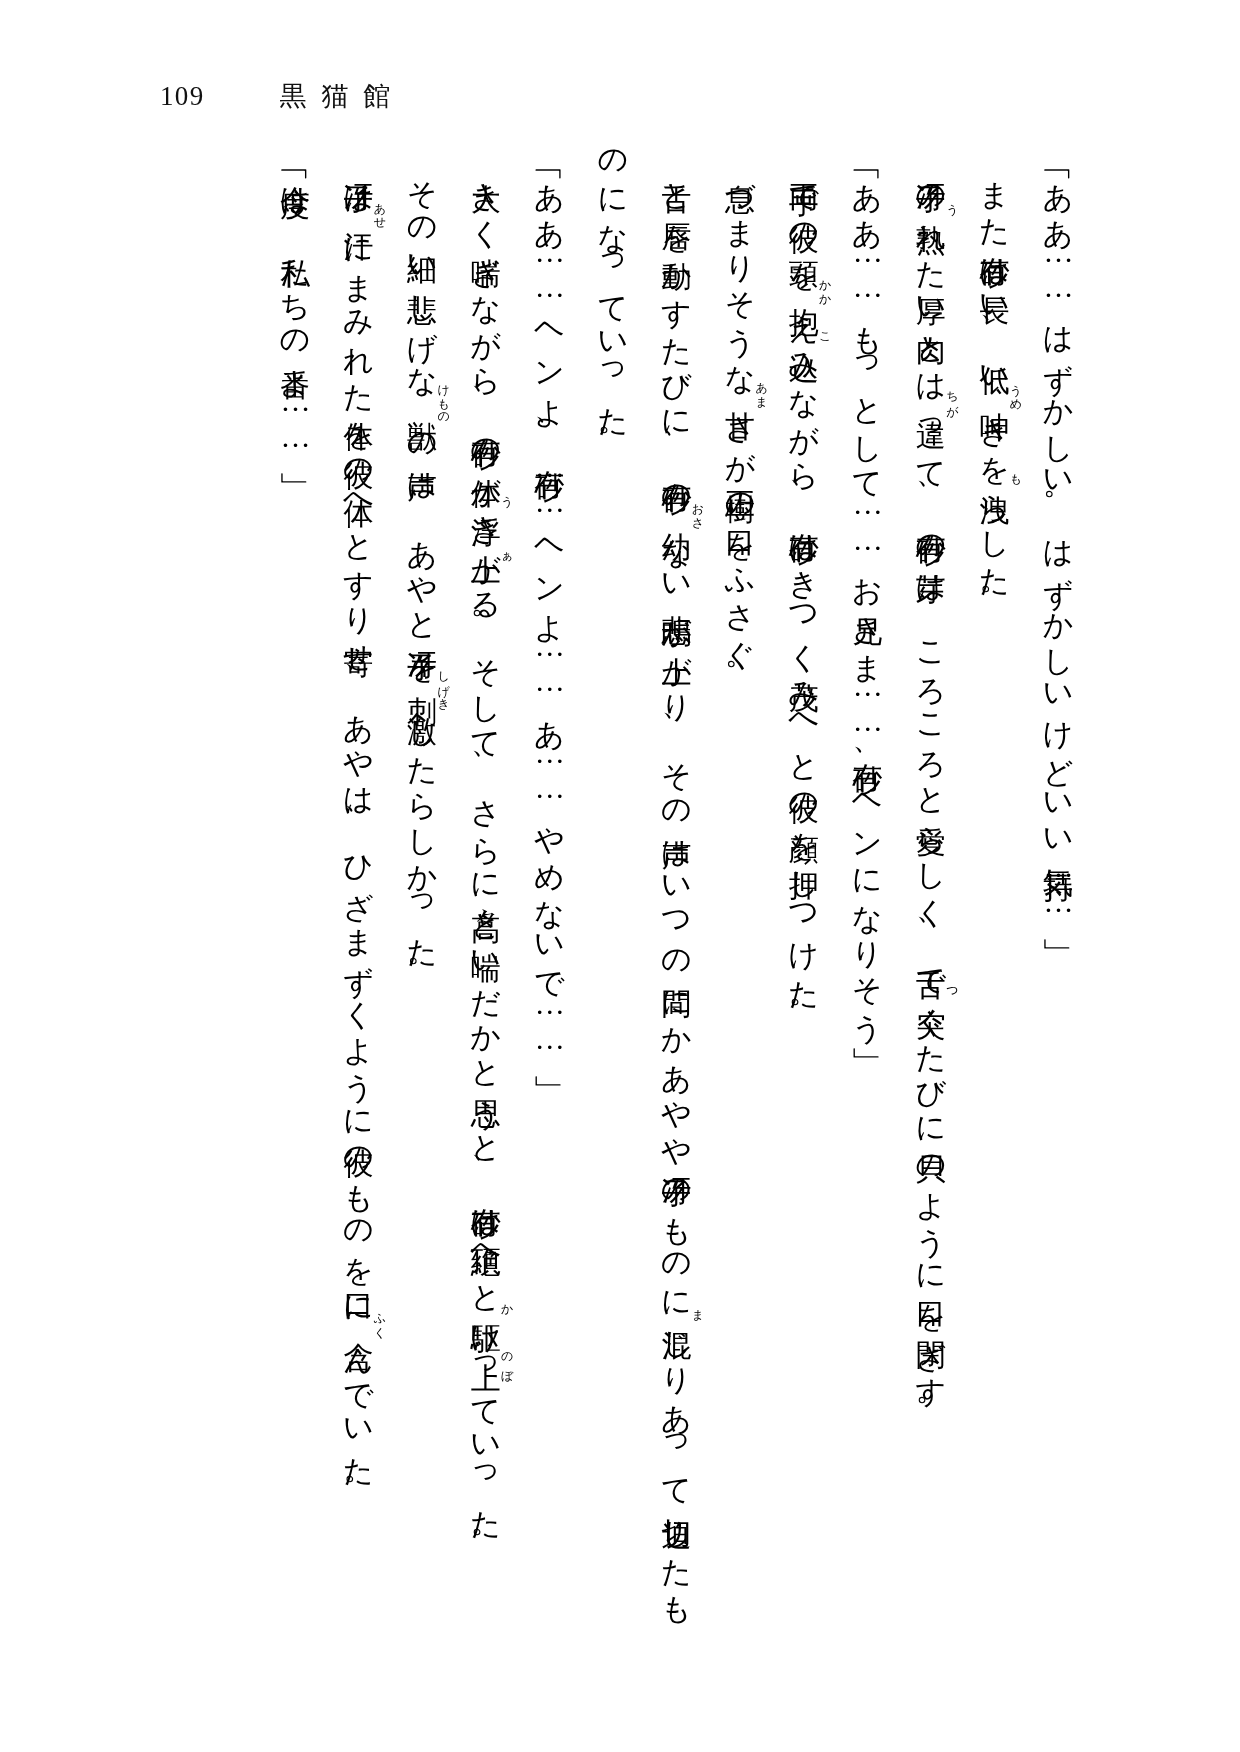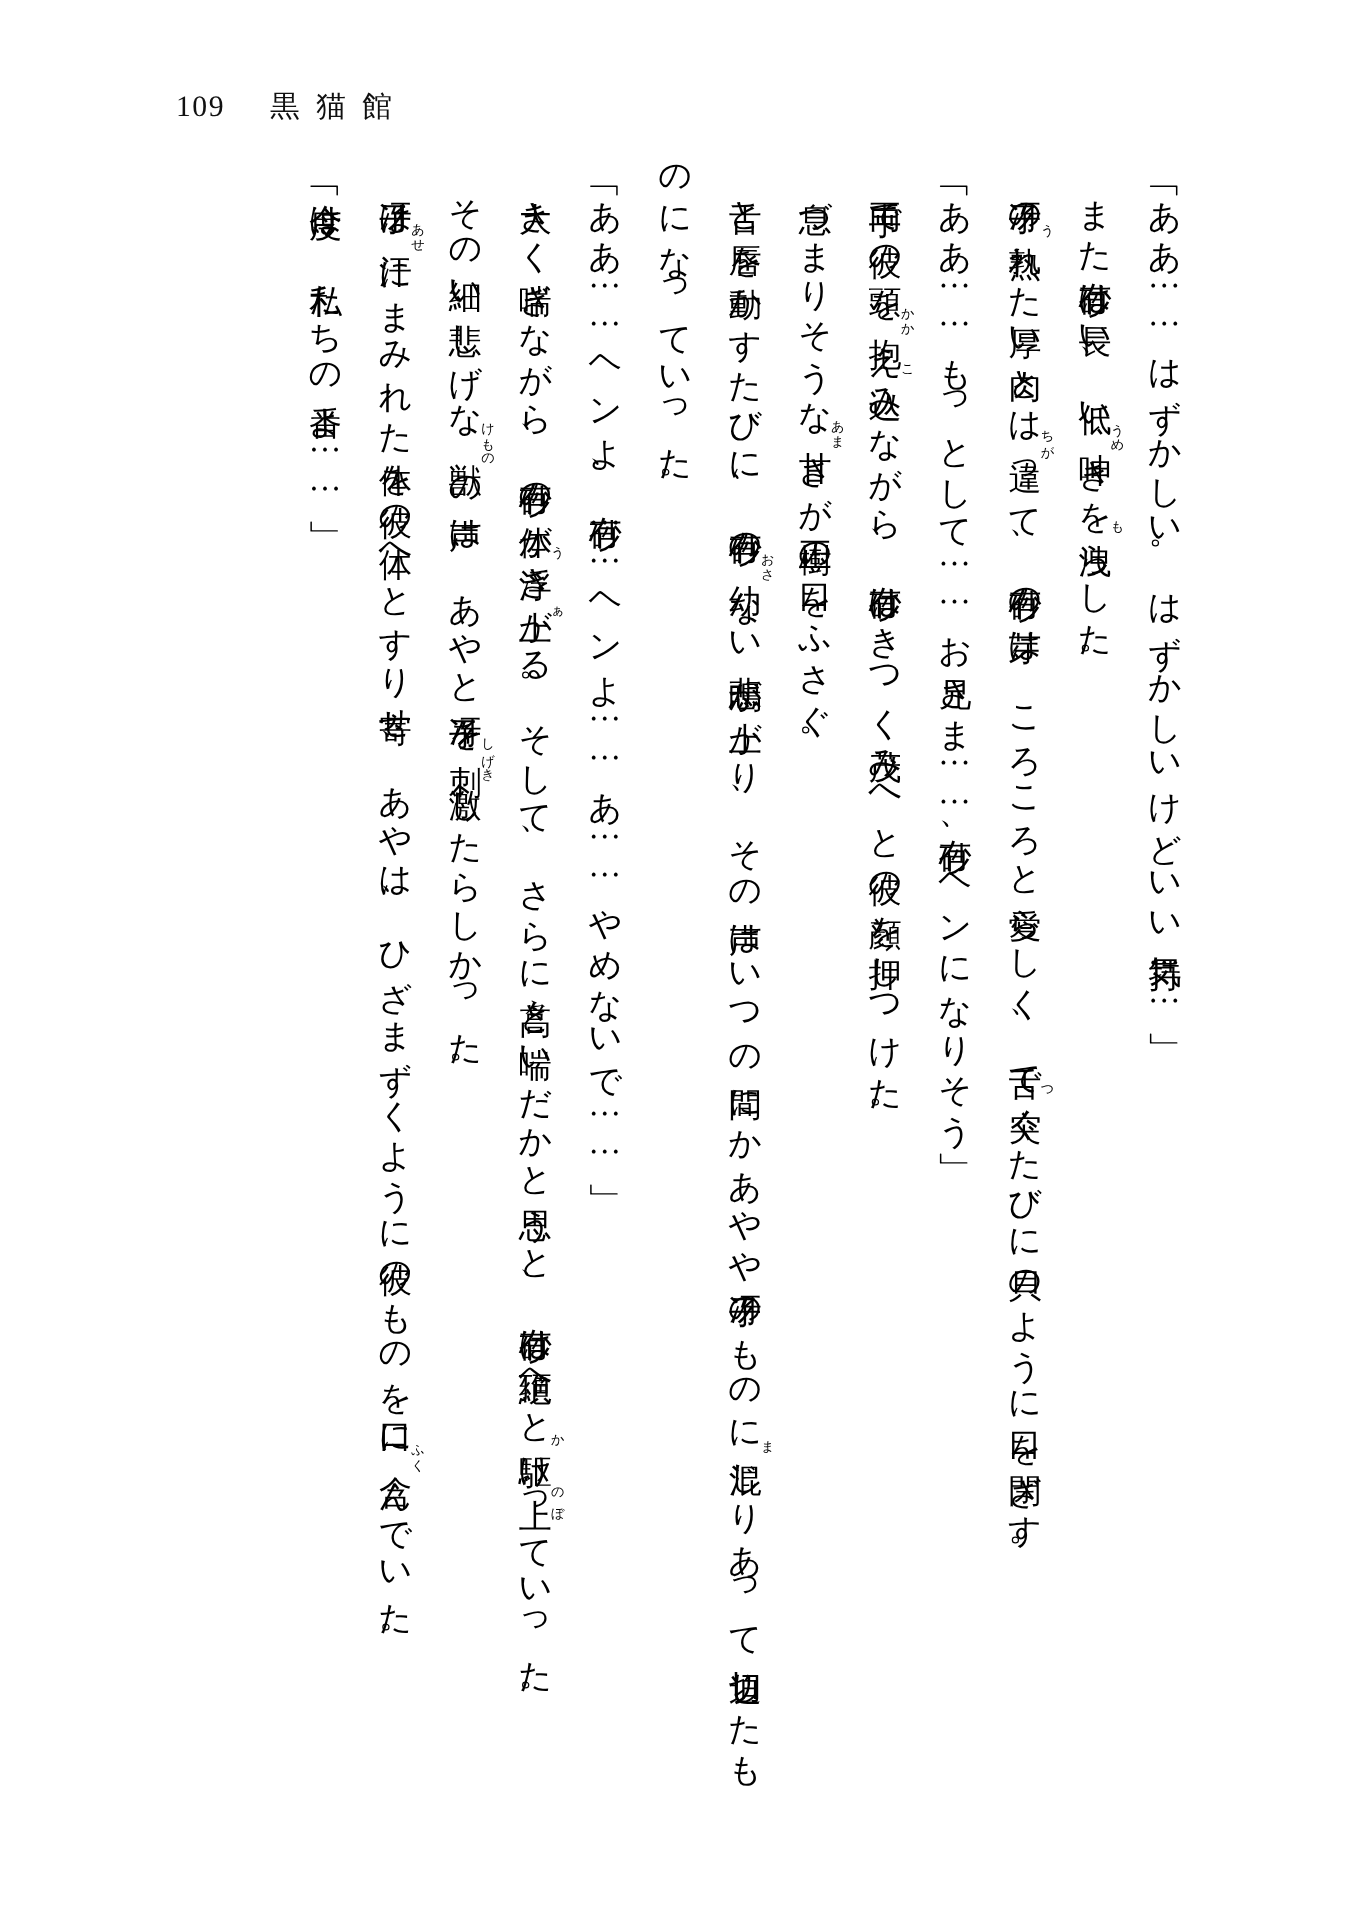--- a/index.html
+++ b/index.html
@@ -24,32 +24,33 @@
     height: 1752px;
   }
 
   
   .page-header {
     position: absolute;
     top: 78px;
     left: 160px;
     display: flex;
     align-items: baseline;
-    gap: 41px;
+    gap: 60px;
     font-size: 27px;
     letter-spacing: 0.18em;
     color: #111;
   }
   .page-header .folio {
     font-size: 27px;
     letter-spacing: 0.05em;
   }
   .page-header .running-title {
     font-size: 27px;
     letter-spacing: 0.55em;
+    margin-left: 15px;
   }
 
   
   .body-text {
     position: absolute;
     top: 130px;
     right: 150px;
     height: 1480px;
     width: 960px;
     writing-mode: vertical-rl;

